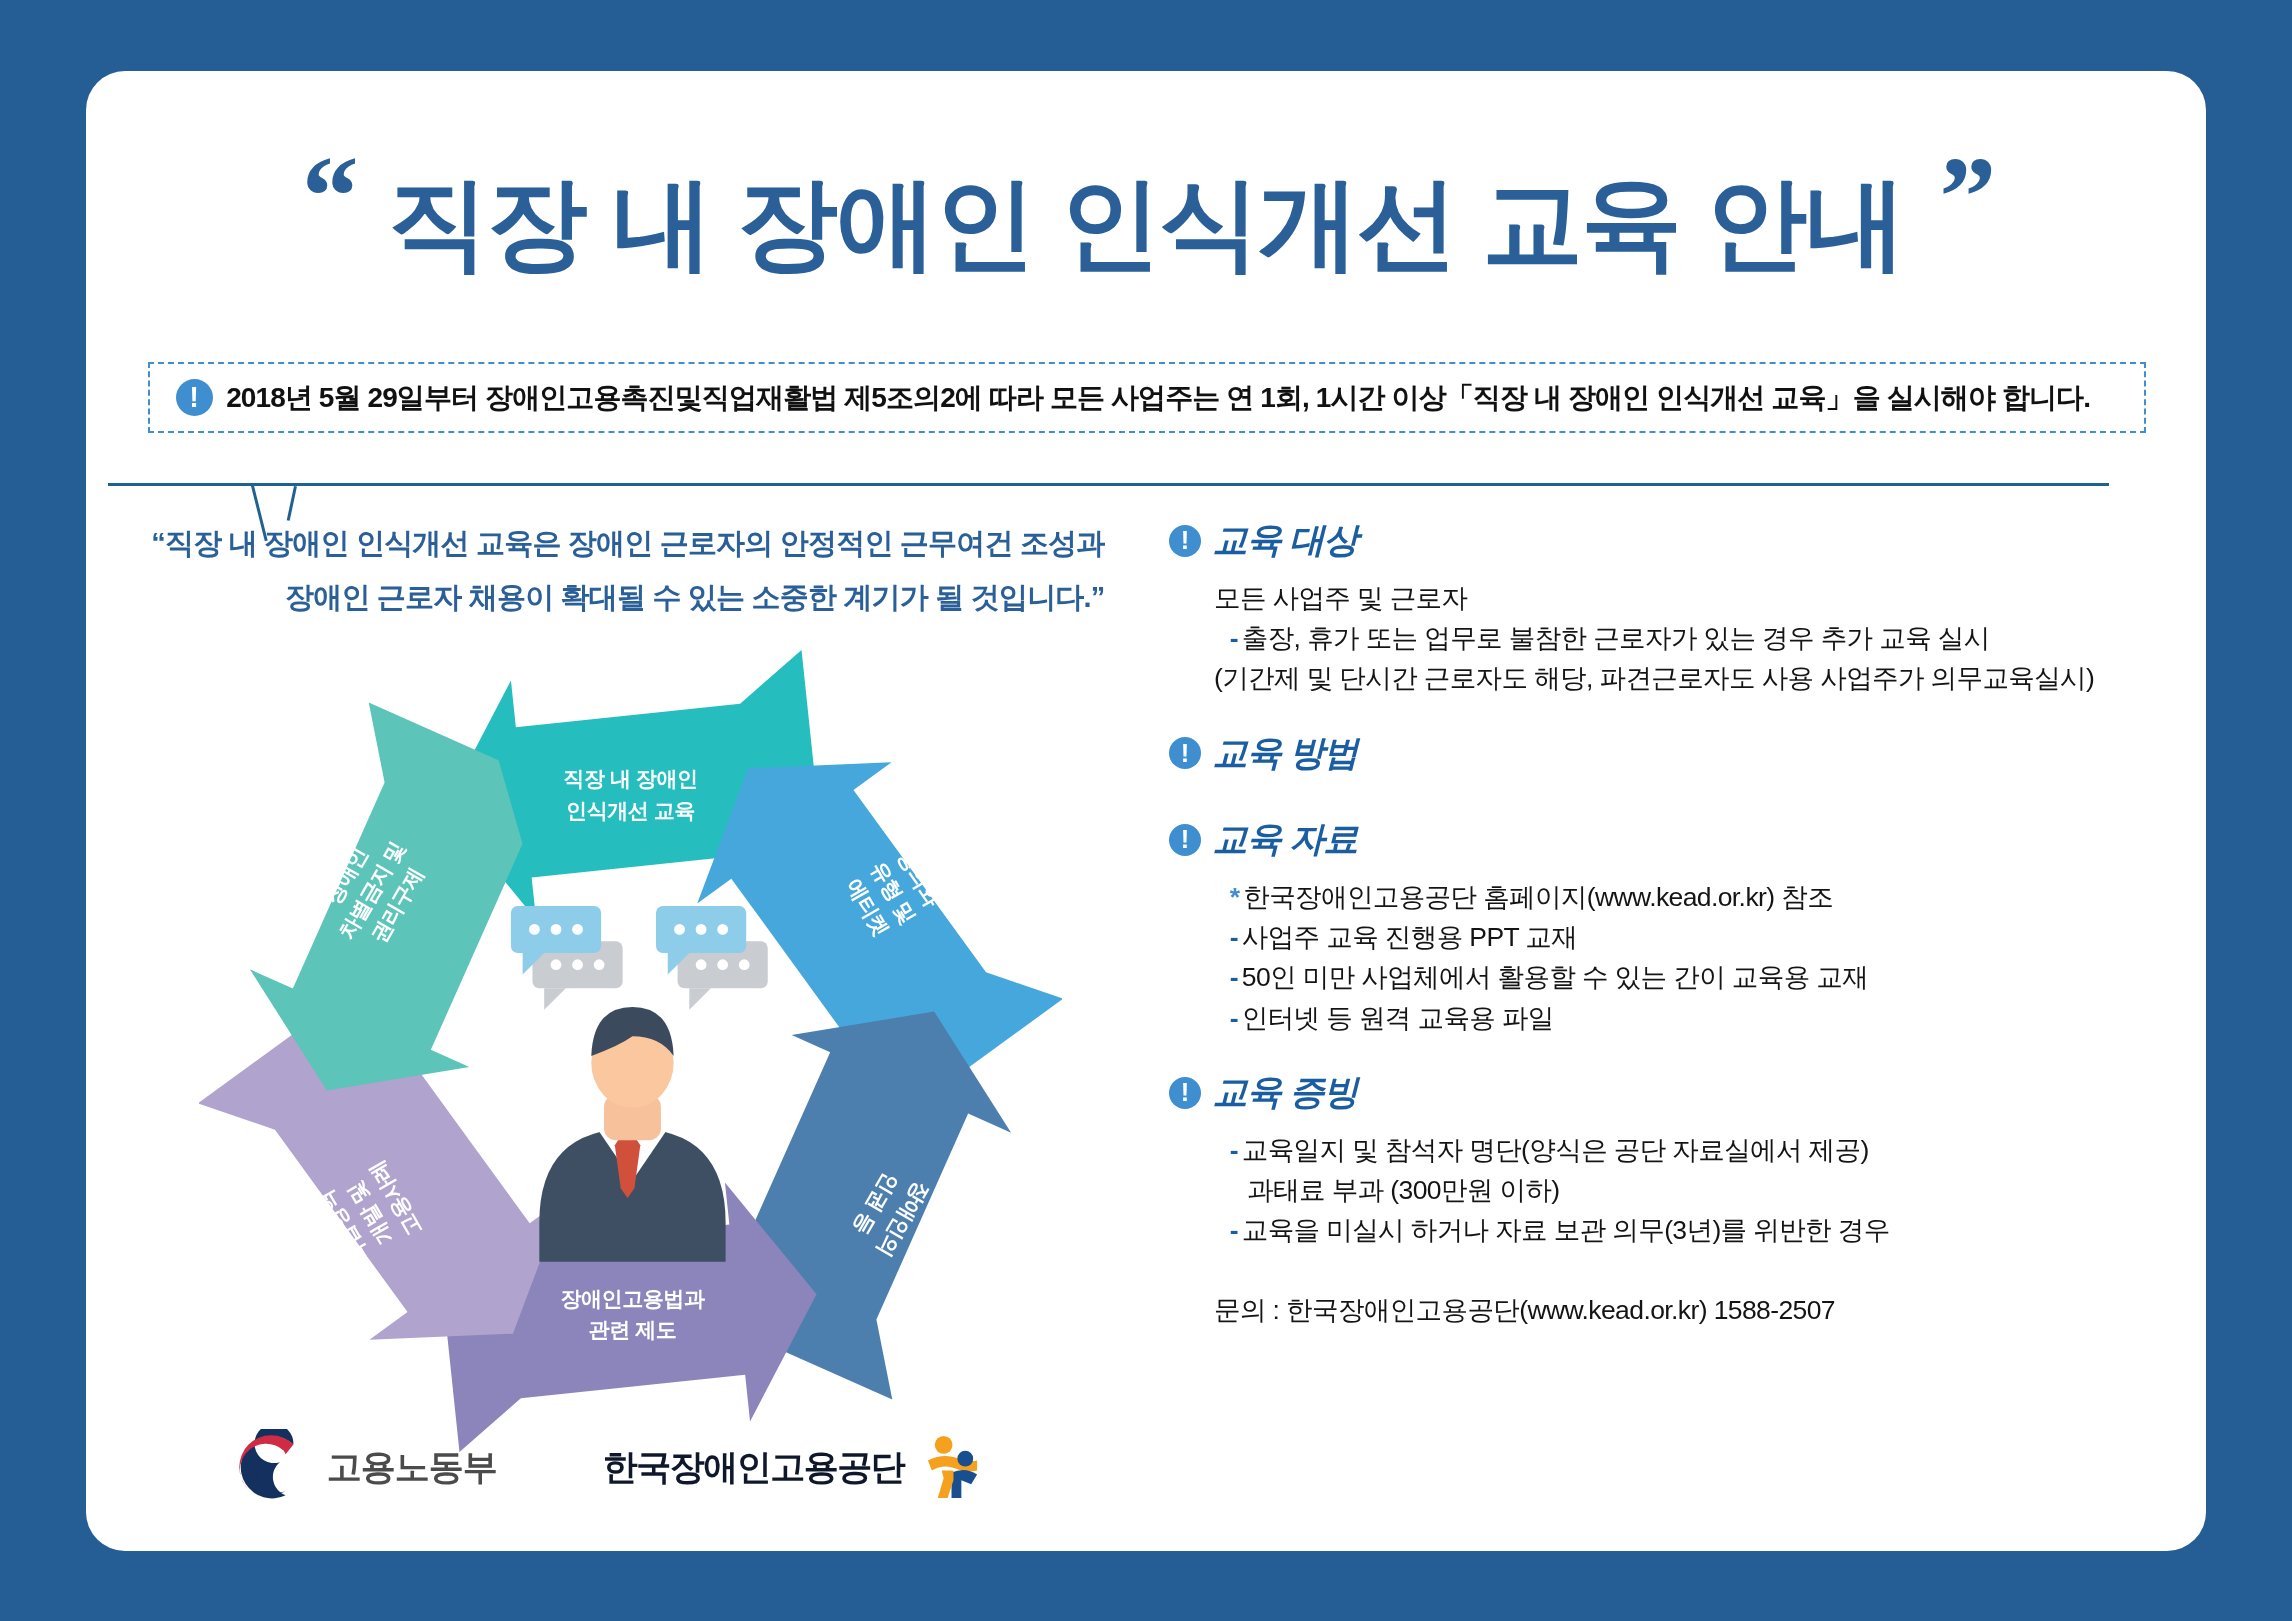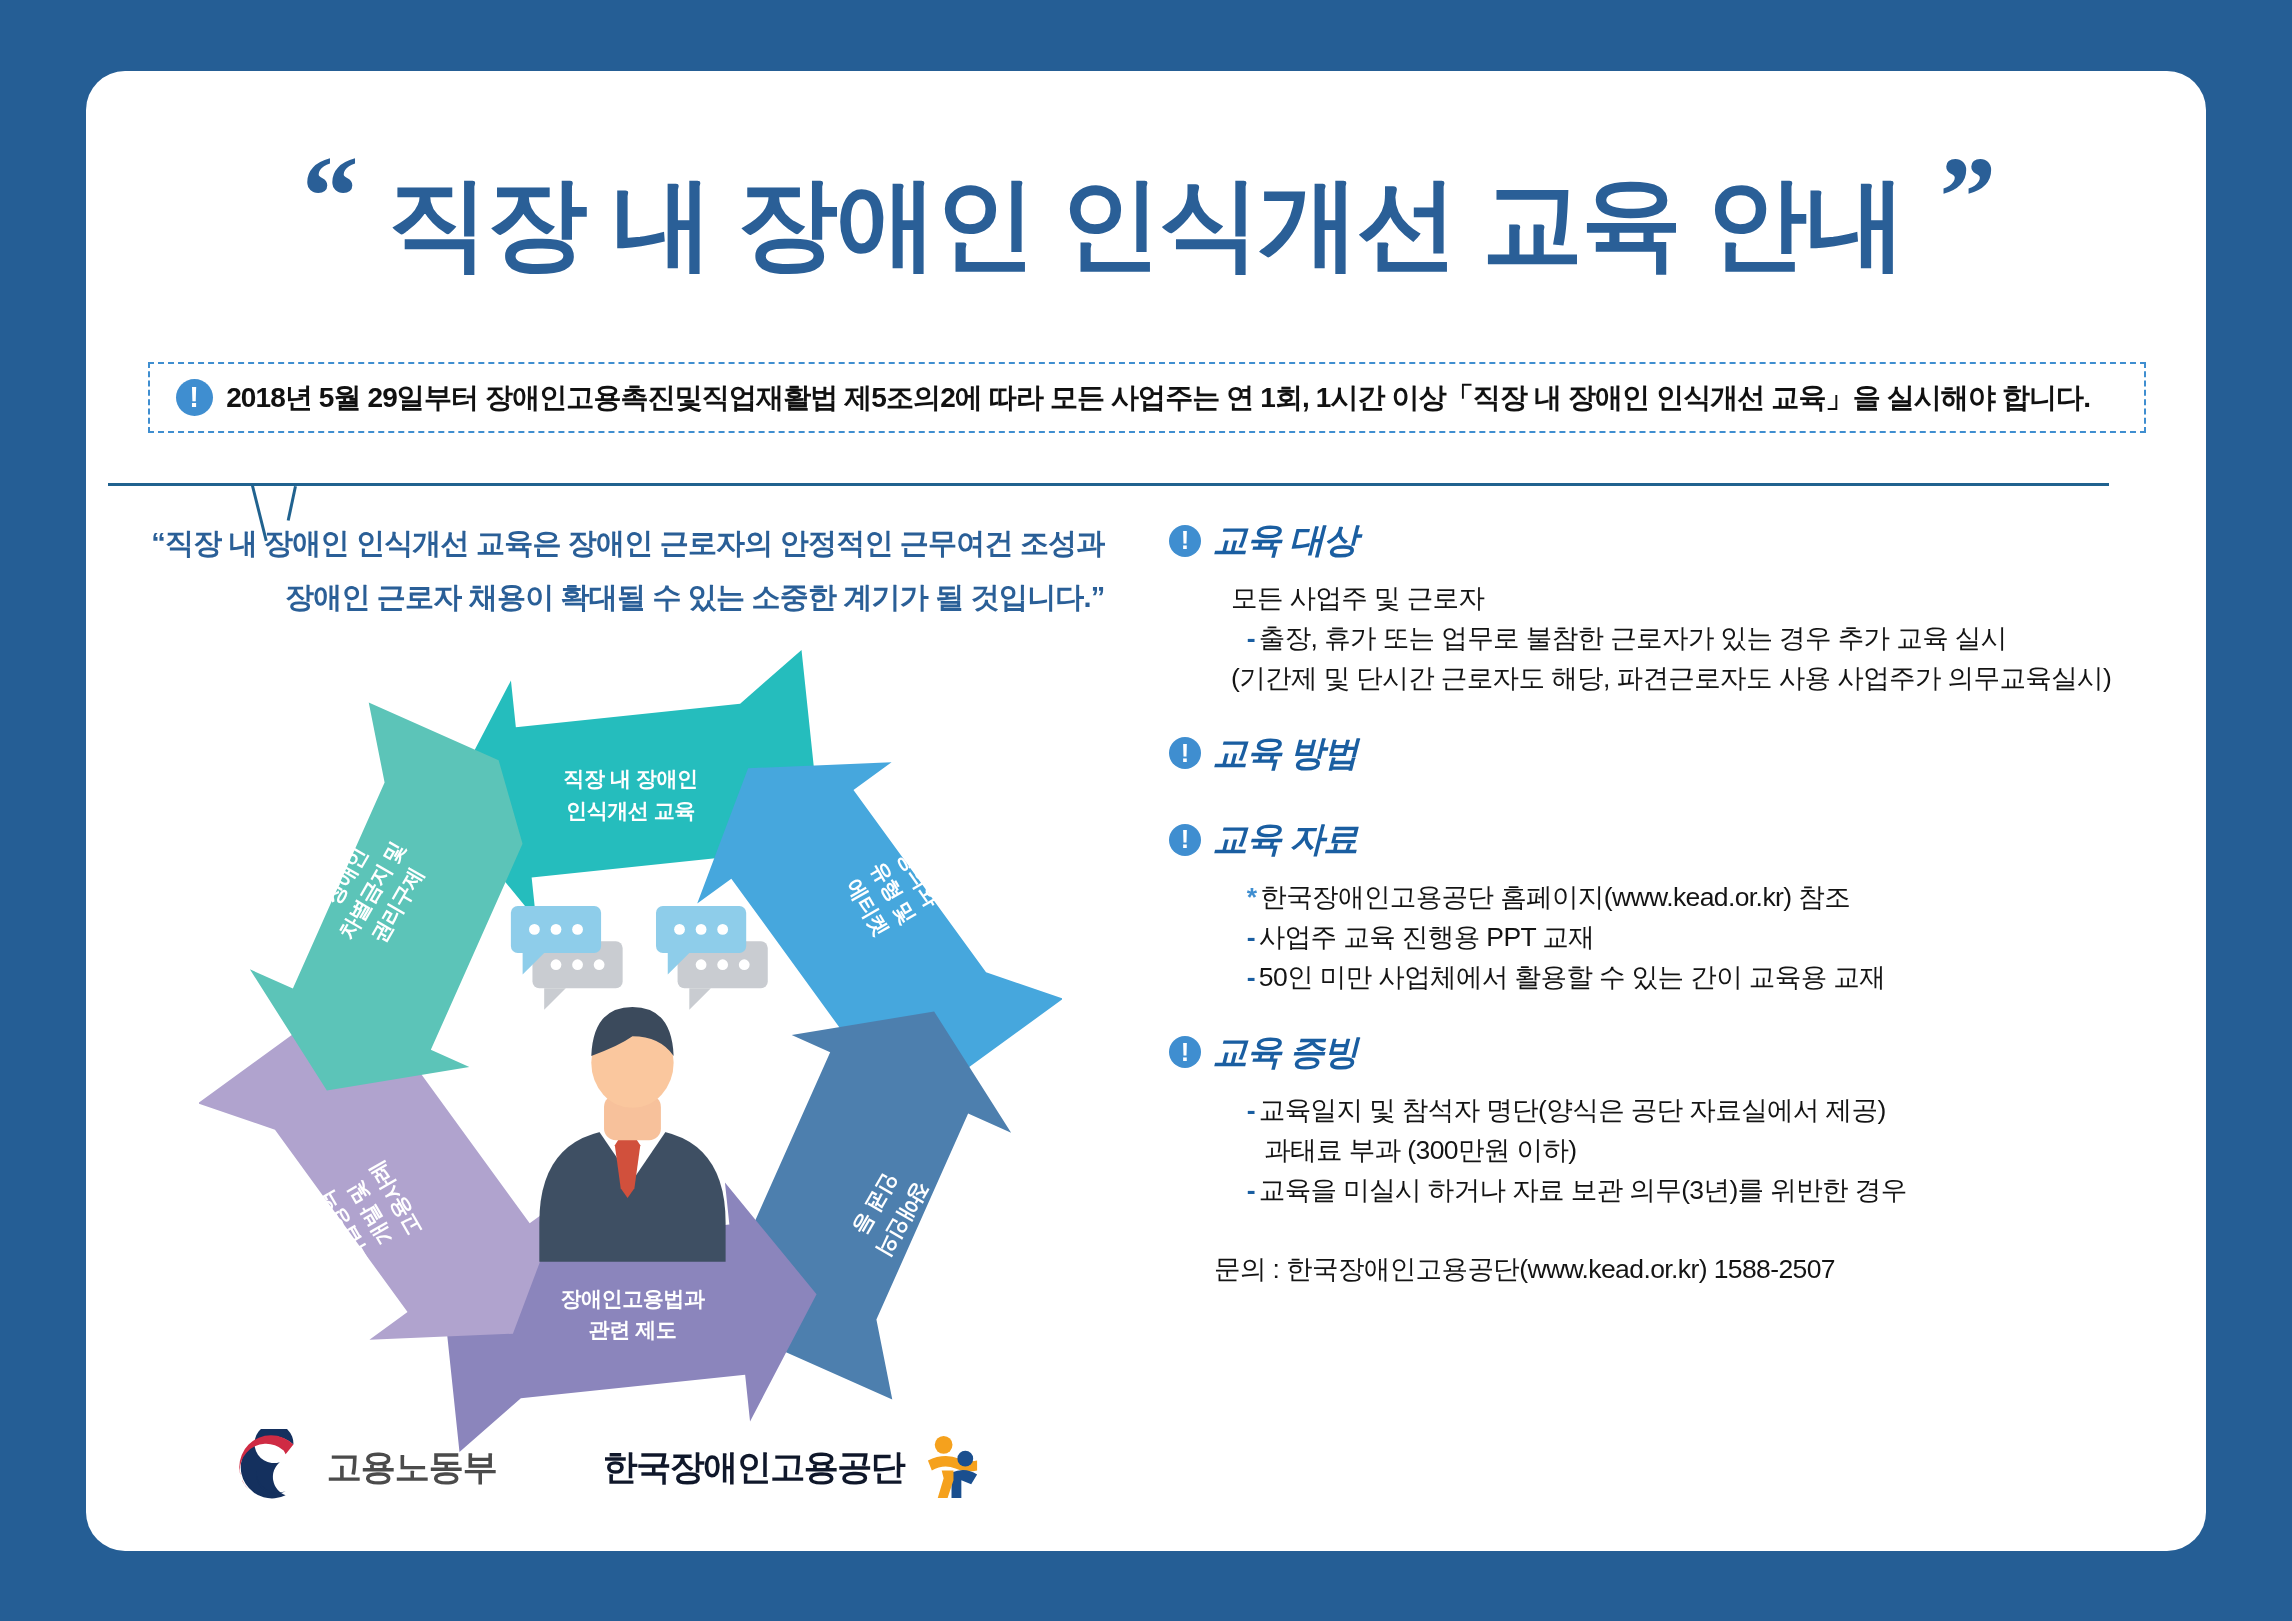--- a/index.html
+++ b/index.html
@@ -108,21 +108,21 @@
   }
   .sec-head .excl{
     width:32px; height:32px; font-size:25.5px;
   }
   .sec-title{
     font-size:35px; font-weight:bold; color:#1a5ea1; letter-spacing:-1px;font-style:italic;
   }
   .sec-body{ padding-left:45px; }
   .line{
     font-size:26.5px; color:#141414; line-height:1.52;
-    letter-spacing:-0.6px; white-space:nowrap;margin-left:17px;
+    letter-spacing:-0.6px; white-space:nowrap;
   }
   .line.ind{ padding-left:15.7px; }
   .bullet{ color:#1a5ea1; font-weight:bold; margin-right:3.9px; }
   .bullet.star{ color:#3f8ed0; }
   .contact{
     font-size:26.5px; color:#141414; letter-spacing:-0.6px;
     padding-left:45px; margin-top:41px; white-space:nowrap;
   }
   .gap-sm{ height:25.5px; }
 </style>
@@ -297,20 +297,21 @@
 
     <div class="sec">
       <div class="sec-head">
         <span class="excl">!</span>
         <span class="sec-title">교육 자료</span>
       </div>
       <div class="sec-body">
         <div class="line ind"><span class="bullet star">*</span><span>한국장애인고용공단 홈페이지(www.kead.or.kr) 참조</span></div>
         <div class="line ind"><span class="bullet">-</span><span>사업주 교육 진행용 PPT 교재</span></div>
         <div class="line ind"><span class="bullet">-</span><span>50인 미만 사업체에서 활용할 수 있는 간이 교육용 교재</span></div>
+        <div class="line ind"><span class="bullet">-</span><span>인터넷 등 원격 교육용 파일</span></div>
       </div>
     </div>
 
     <div class="gap-sm"></div>
 
     <div class="sec">
       <div class="sec-head">
         <span class="excl">!</span>
         <span class="sec-title">교육 증빙</span>
       </div>

